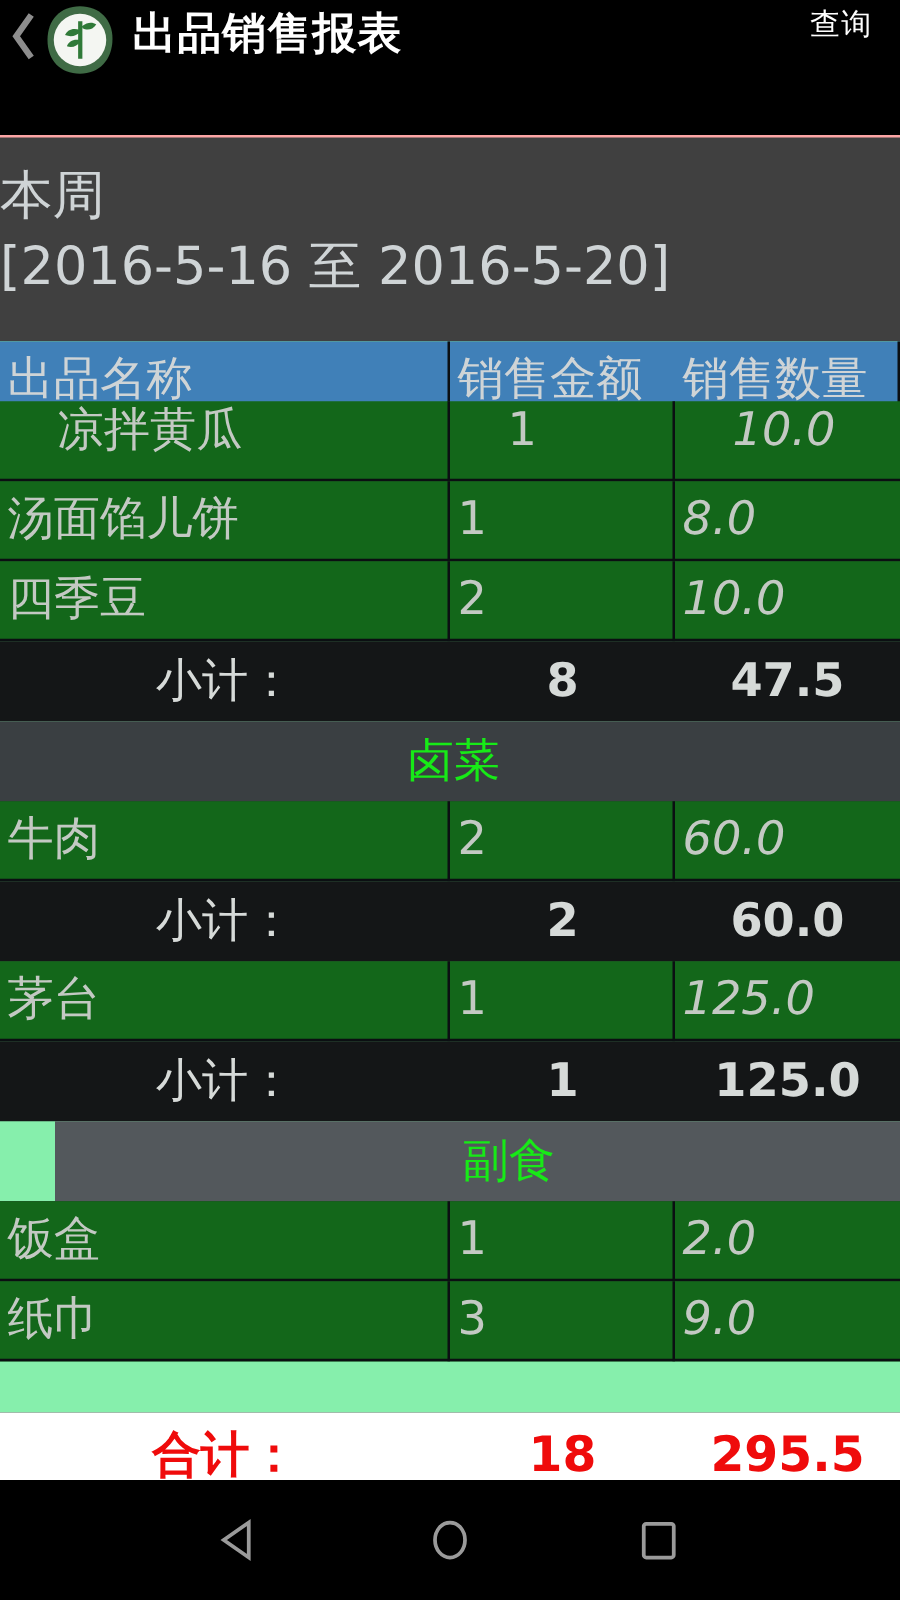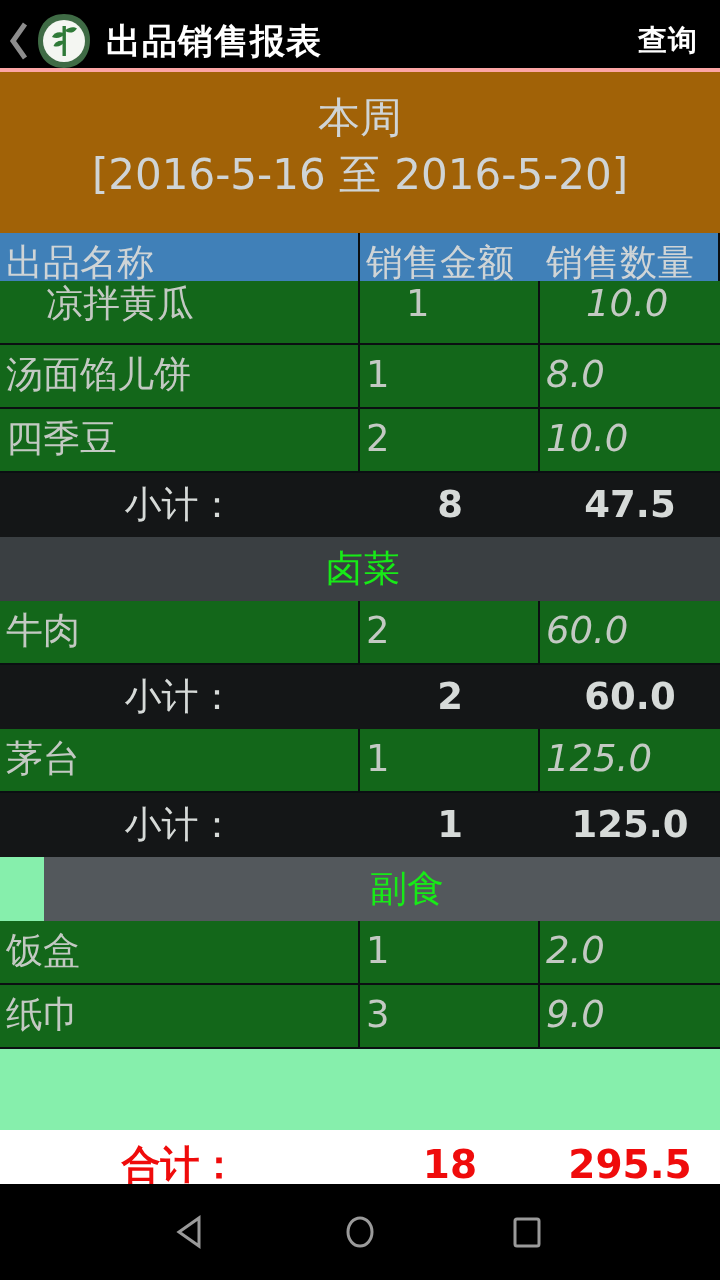--- a/index.html
+++ b/index.html
@@ -18,26 +18,26 @@
     position: relative;
     width: 720px;
     height: 1280px;
     background: #000;
     display: flex;
     flex-direction: column;
   }
 
   
   .actionbar {
-    height: 68px;
+    height: 108px;
     background: #000000;
     display: flex;
-    align-items: center;
-    flex: 0 0 auto;
-    padding: 14px 22px 0 6px;
+    align-items: flex-start;
+    flex: 0 0 auto;
+    padding: 3px 22px 0 6px;
     box-sizing: border-box;
   }
   .back-chevron {
     width: 26px;
     height: 52px;
     flex: 0 0 auto;
     display: flex;
     align-items: center;
     justify-content: center;
     cursor: pointer;
@@ -57,35 +57,35 @@
     color: #ffffff;
     font-size: 35px;
     font-weight: bold;
     letter-spacing: 1px;
     margin-left: 14px;
     white-space: nowrap;
     flex: 1 1 auto;
   }
   .ab-action {
     color: #ffffff;
-    font-size: 29px;
-    font-weight: bold;
+    font-size: 24px;
+    font-weight: normal;
     letter-spacing: 1px;
     white-space: nowrap;
     flex: 0 0 auto;
     cursor: pointer;
   }
 
   
   .period-banner {
-    background: #a16207;
-    border-top: 4px solid #fca5a5;
+    background: #404040;
+    border-top: 2px solid #fca5a5;
     flex: 0 0 auto;
     padding: 18px 0 14px 0;
-    text-align: center;
+    text-align: left;
     box-sizing: border-box;
     height: 165px;
   }
   .period-line1 {
     color: #cfd4d6;
     font-size: 42px;
     line-height: 56px;
     white-space: nowrap;
   }
   .period-line2 {

